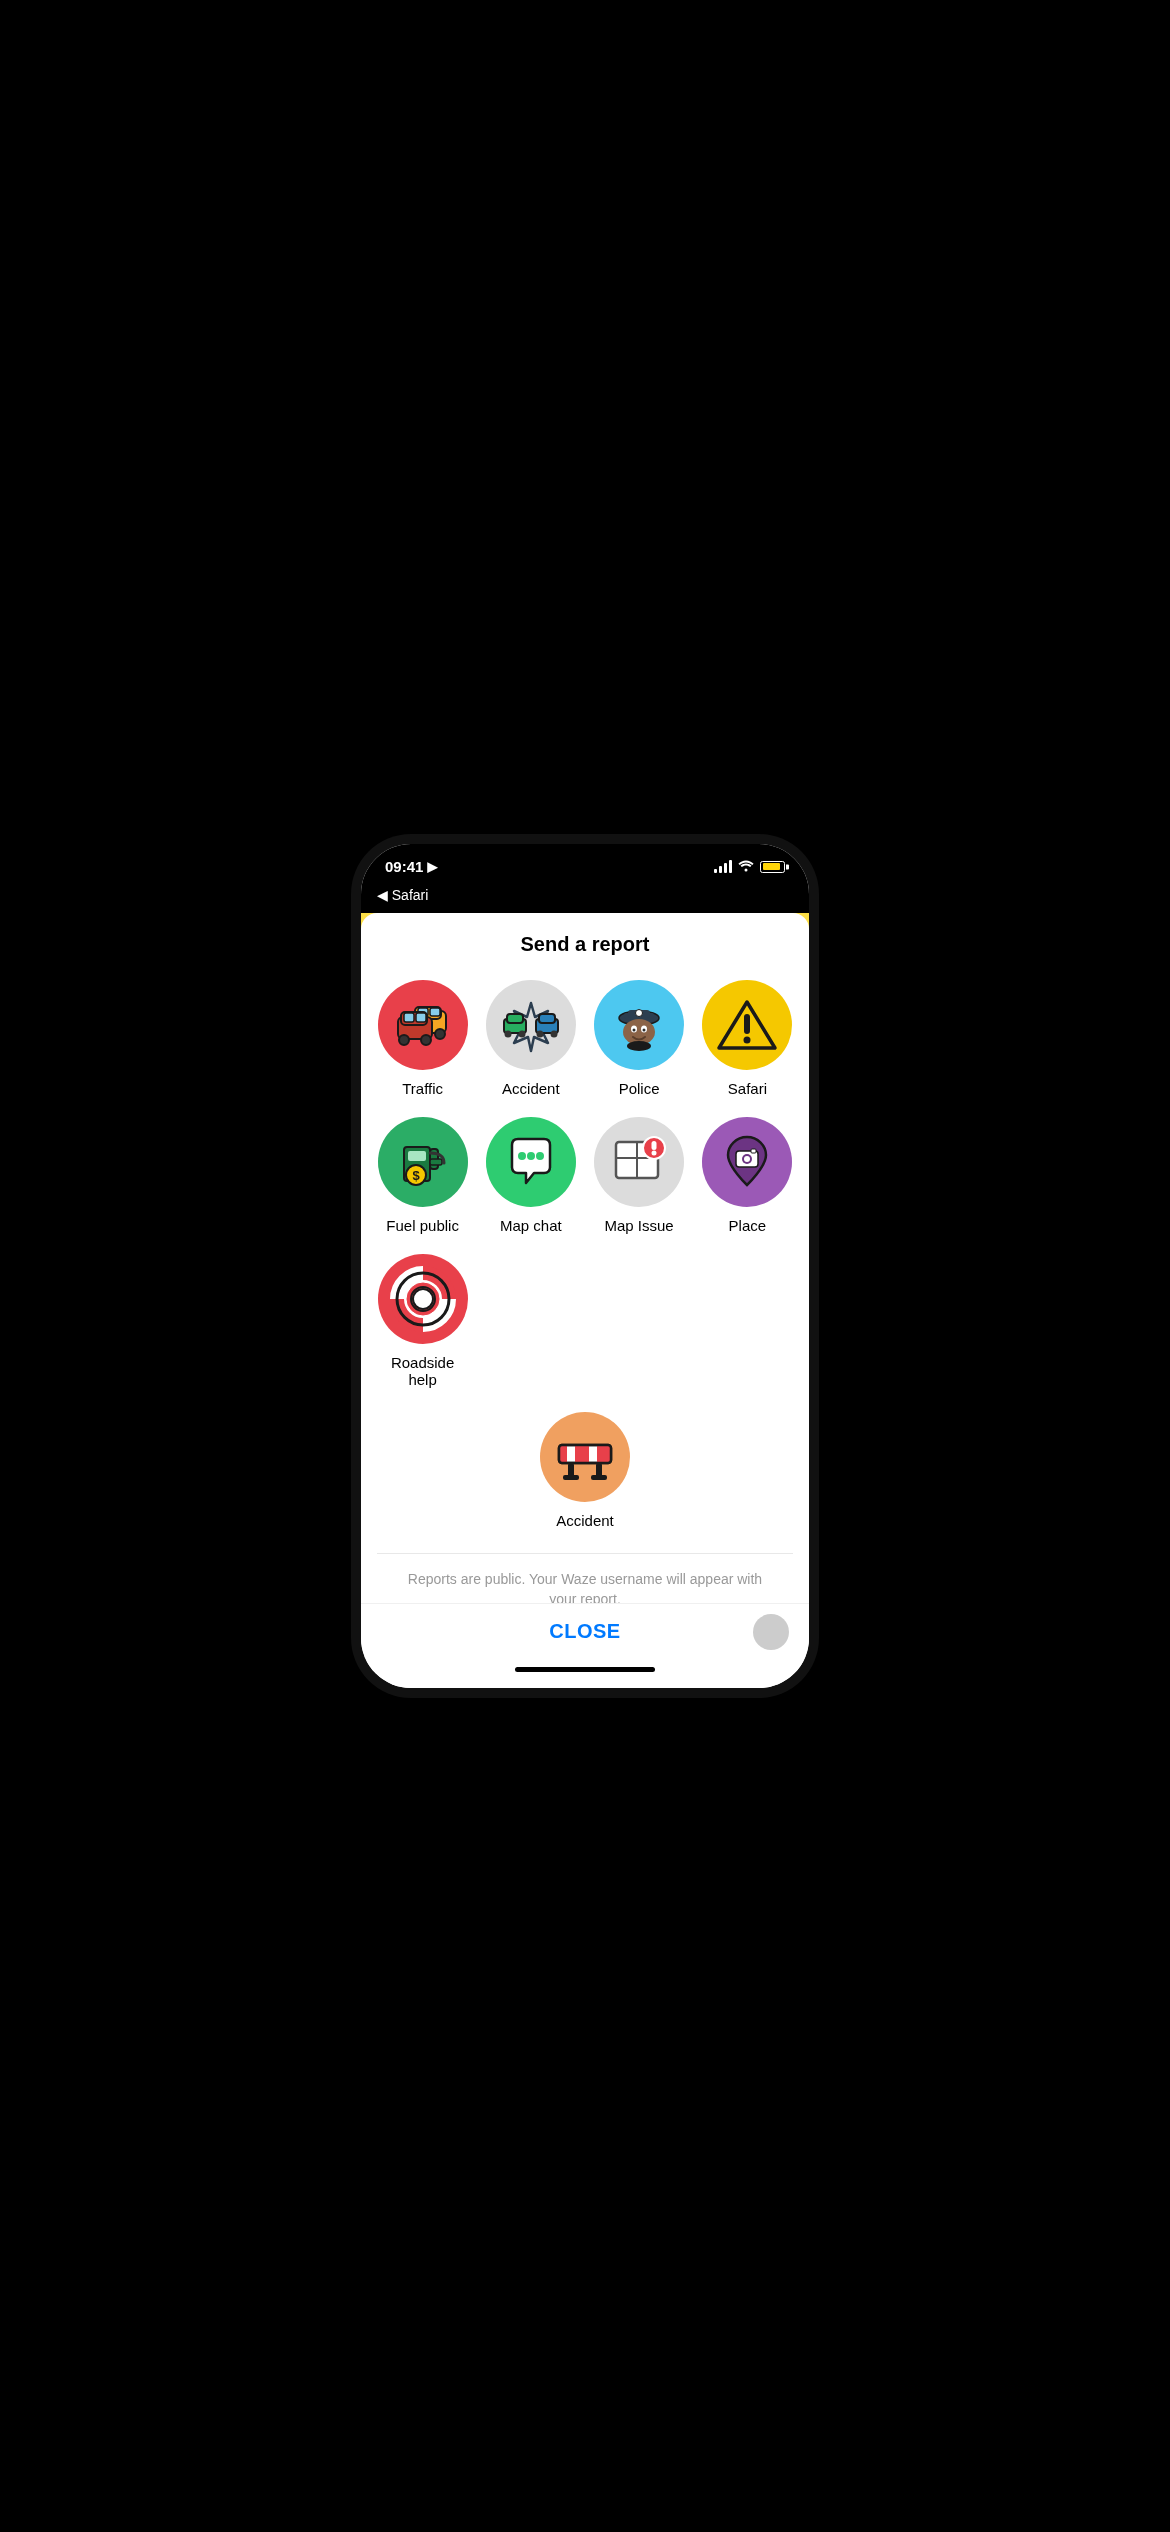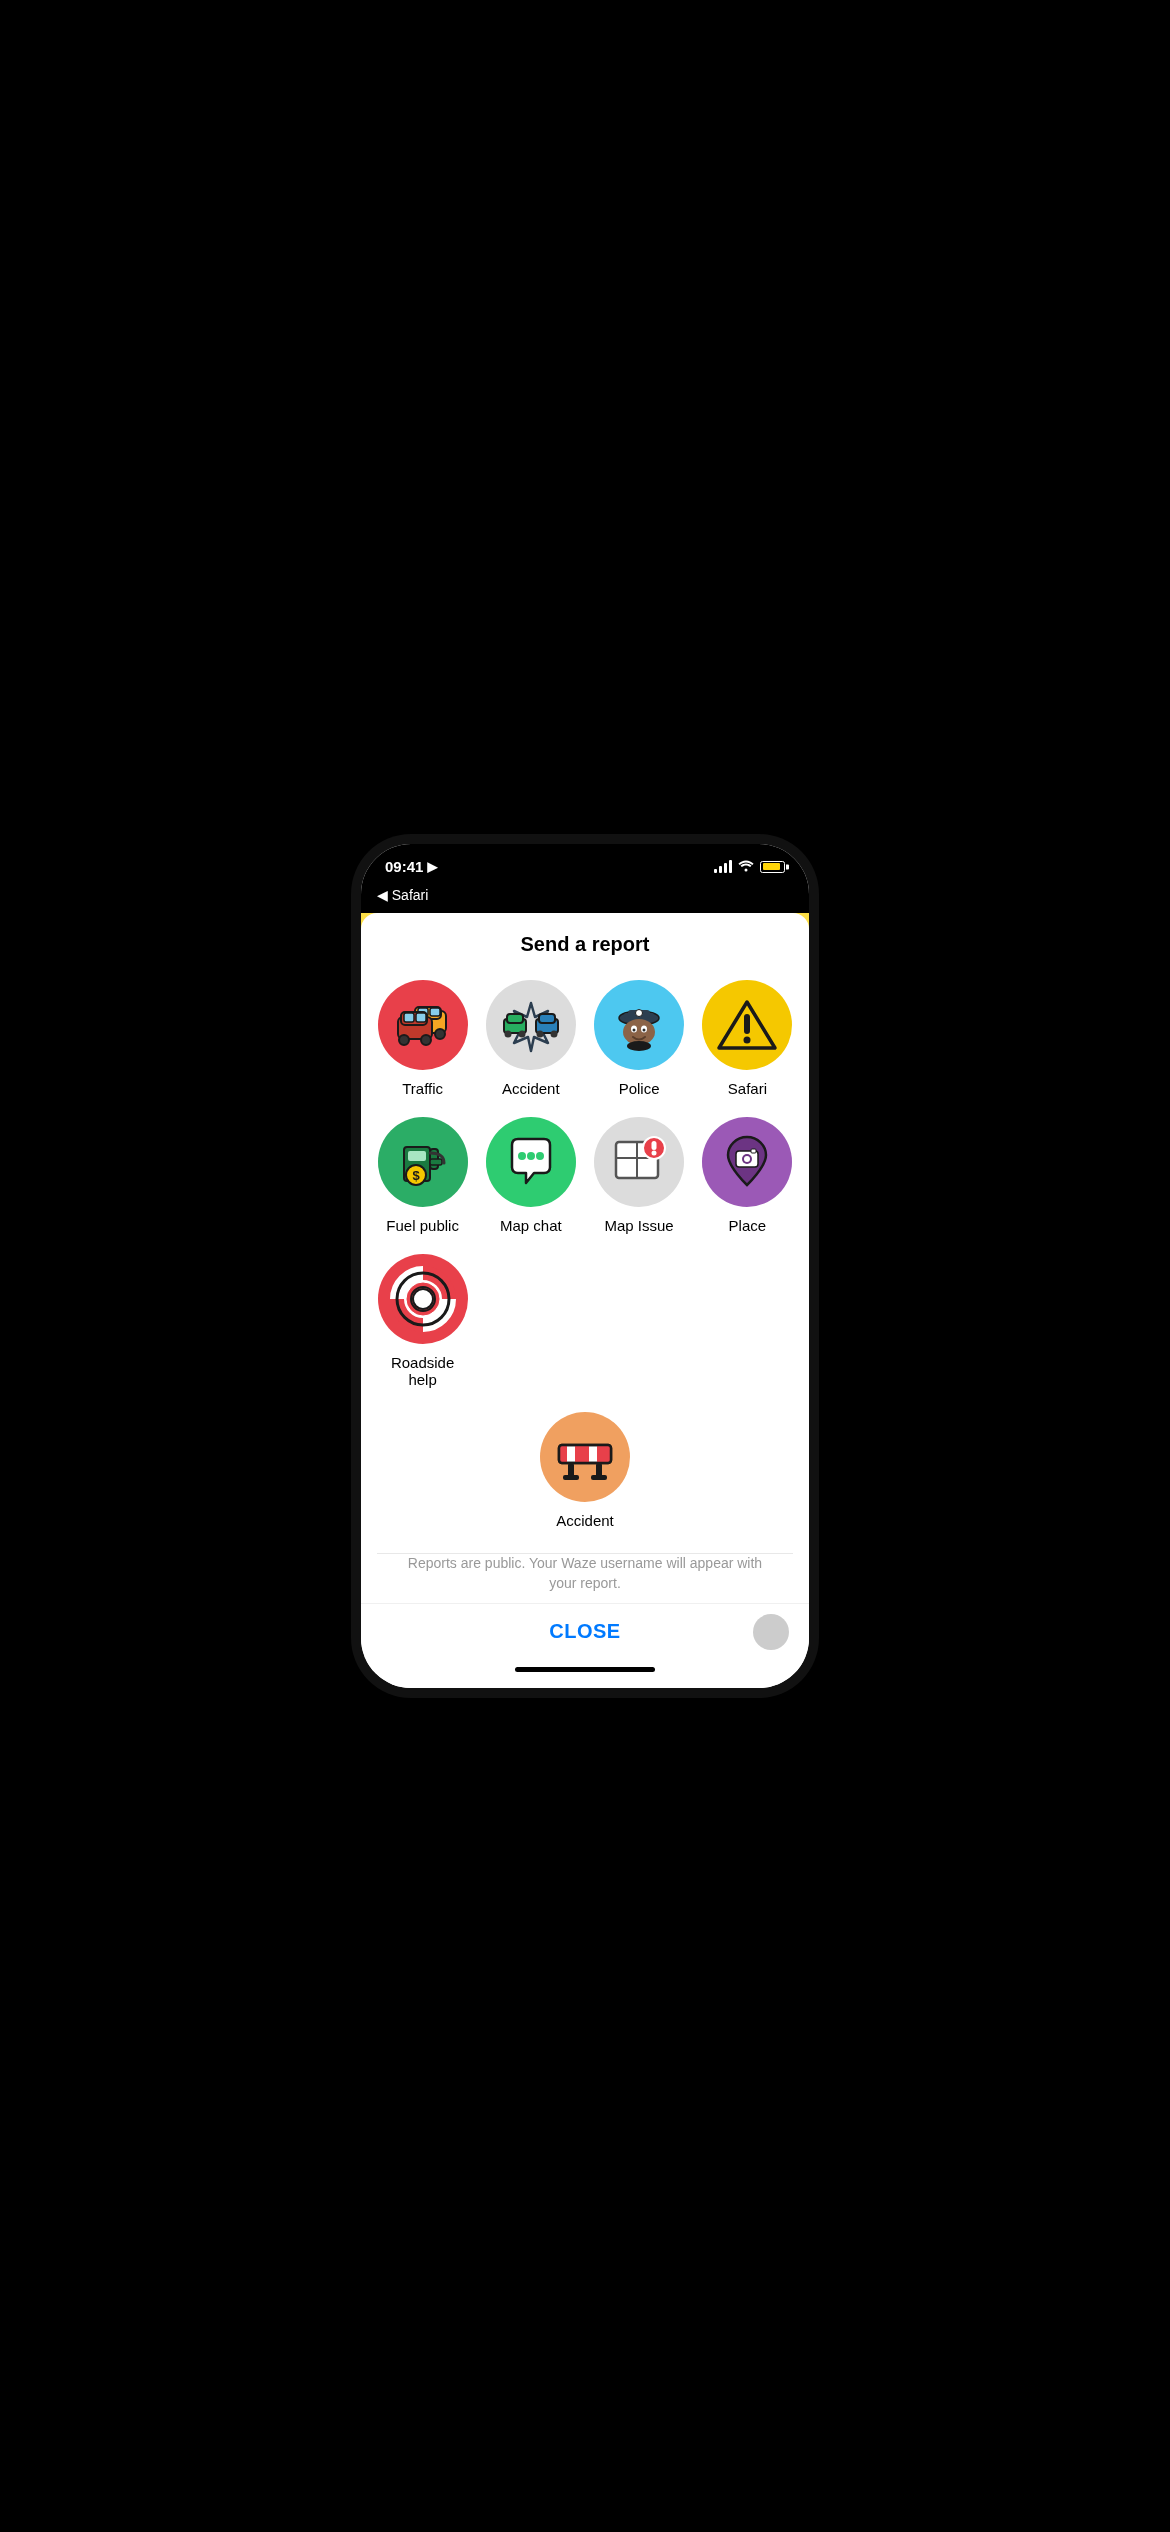--- a/index.html
+++ b/index.html
@@ -173,21 +173,21 @@
     .grid-bottom {
       display: flex;
       justify-content: center;
       margin-bottom: 24px;
     }
 
     .disclaimer {
       text-align: center;
       font-size: 14px;
       color: #999;
-      padding: 0 24px;
+      padding: 16px 24px;
       line-height: 1.4;
       border-top: 1px solid #e8e8e8;
     }
 
     
     .close-bar {
       background: #fff;
       padding: 16px;
       display: flex;
       justify-content: center;

